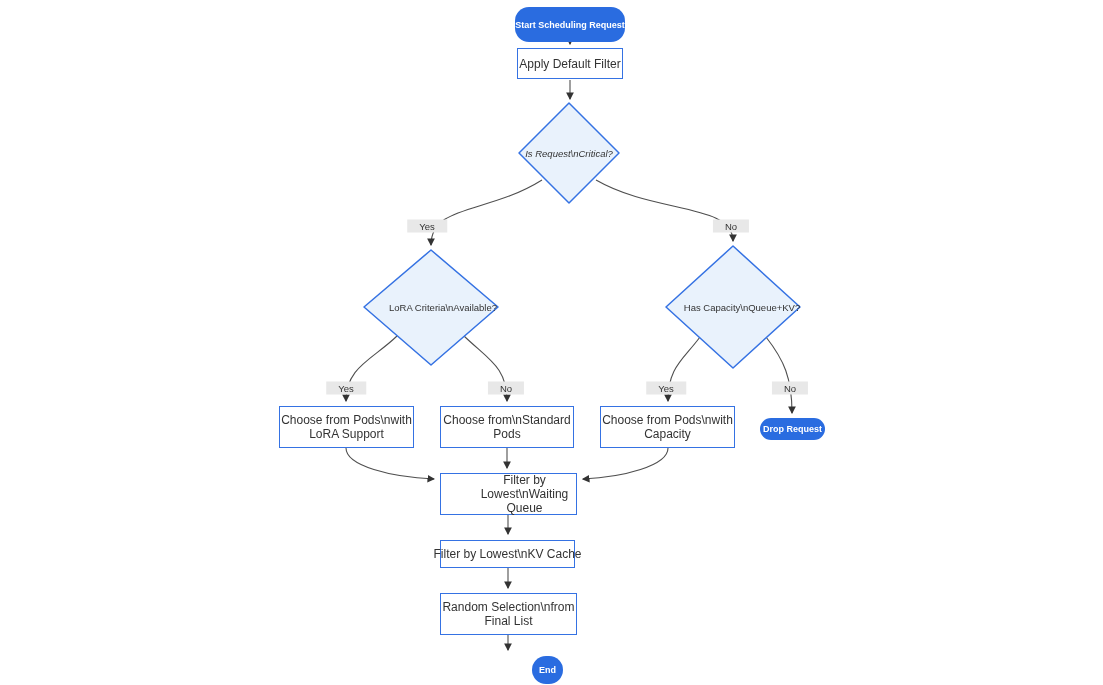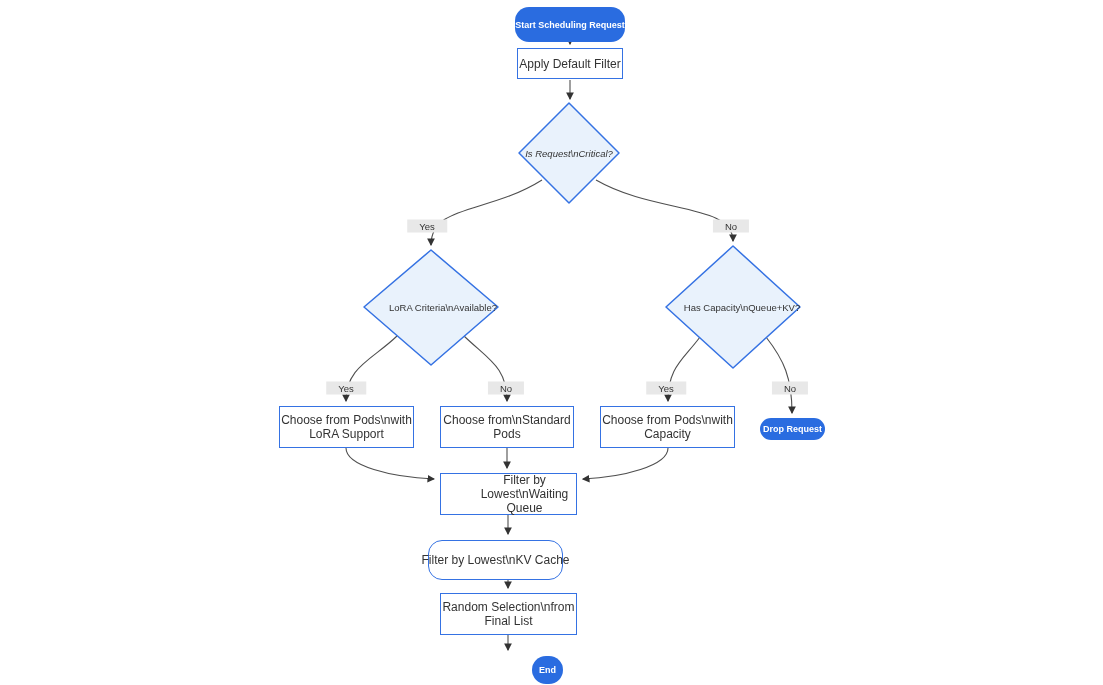--- a/index.html
+++ b/index.html
@@ -133,21 +133,21 @@
 
   <div class="node node-pill" style="left:760px; top:418px; width:65px; height:22px;">
     <span>Drop Request</span>
   </div>
 
   <div class="node node-rect node-lines" style="left:440px; top:473px; width:137px; height:42px;padding-left:32px;">
     <span>Filter by Lowest\nWaiting</span>
     <span>Queue</span>
   </div>
 
-  <div class="node node-rect nowrap" style="left:428px; top:540px; width:135px; height:40px;border-radius:14px;">
+  <div class="node node-rect nowrap" style="left:440px; top:540px; width:135px; height:28px;">
     <span>Filter by Lowest\nKV Cache</span>
   </div>
 
   <div class="node node-rect node-lines" style="left:440px; top:593px; width:137px; height:42px;">
     <span>Random Selection\nfrom</span>
     <span>Final List</span>
   </div>
 
   <div class="node node-pill" style="left:488px; top:656px; width:31px; height:28px;margin-left:44px;">
     <span>End</span>

